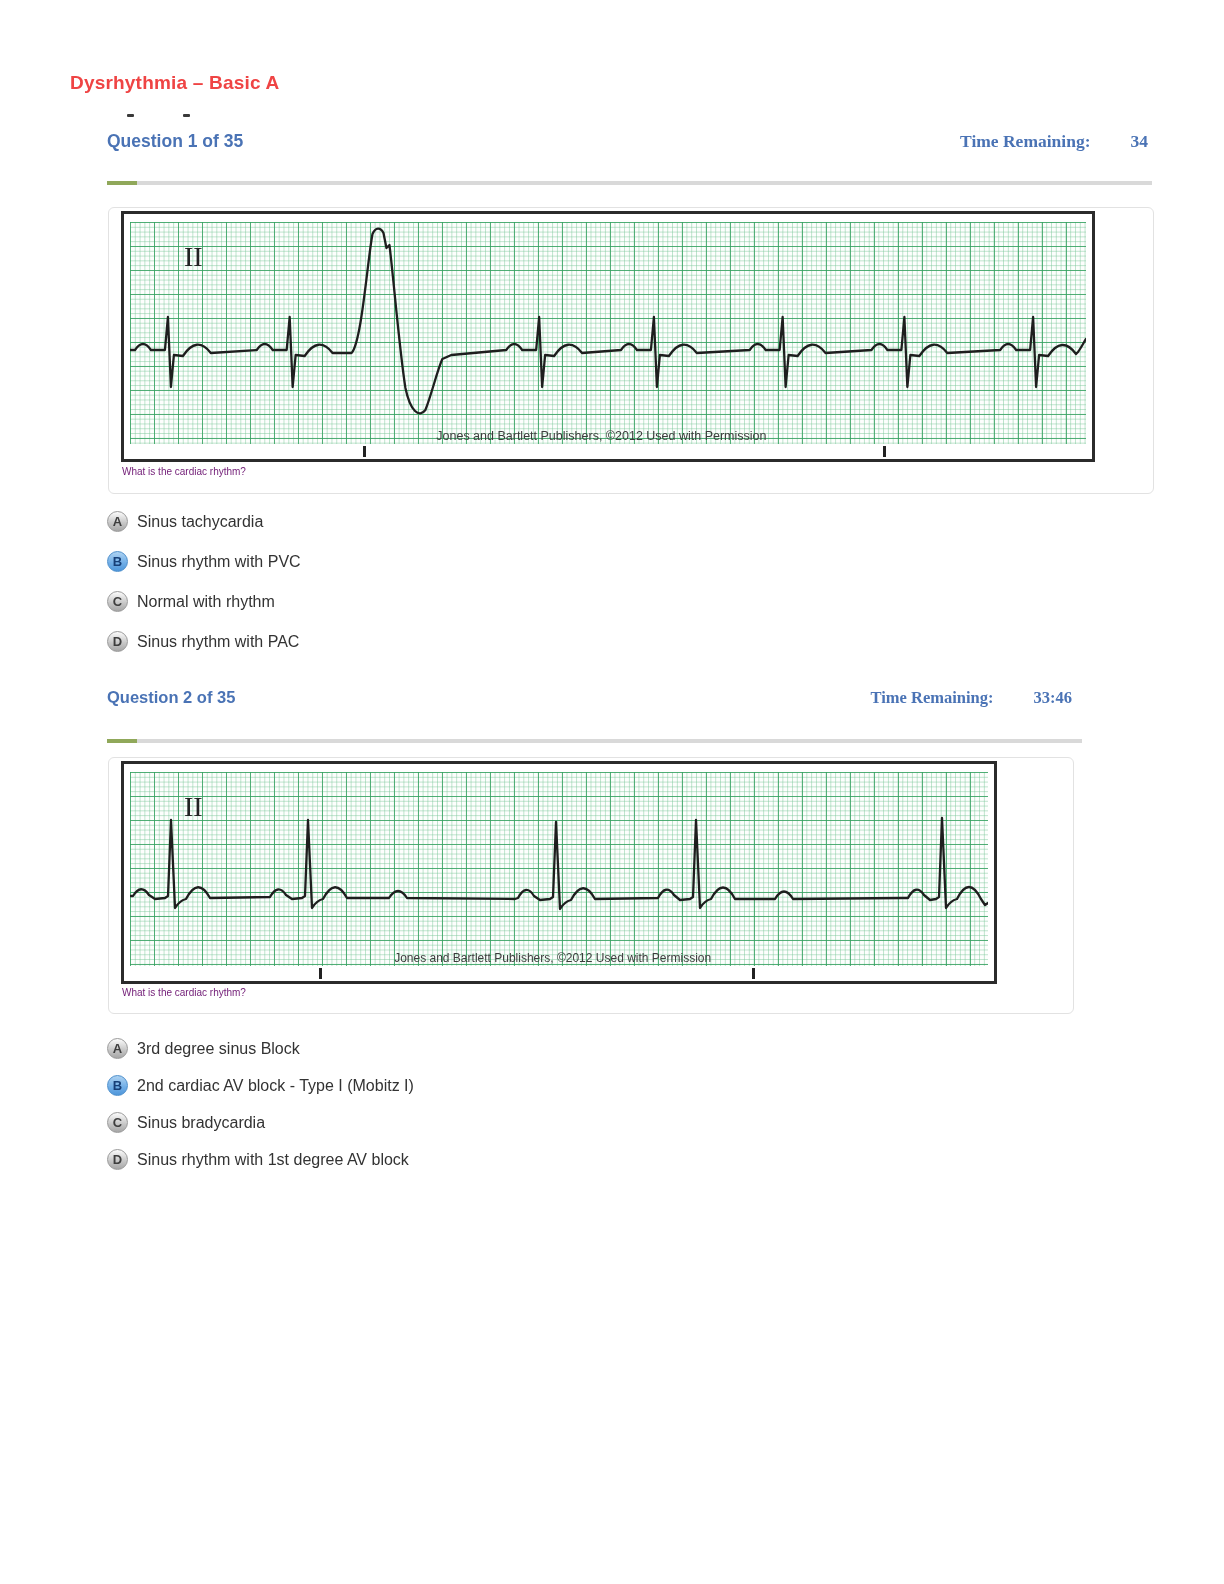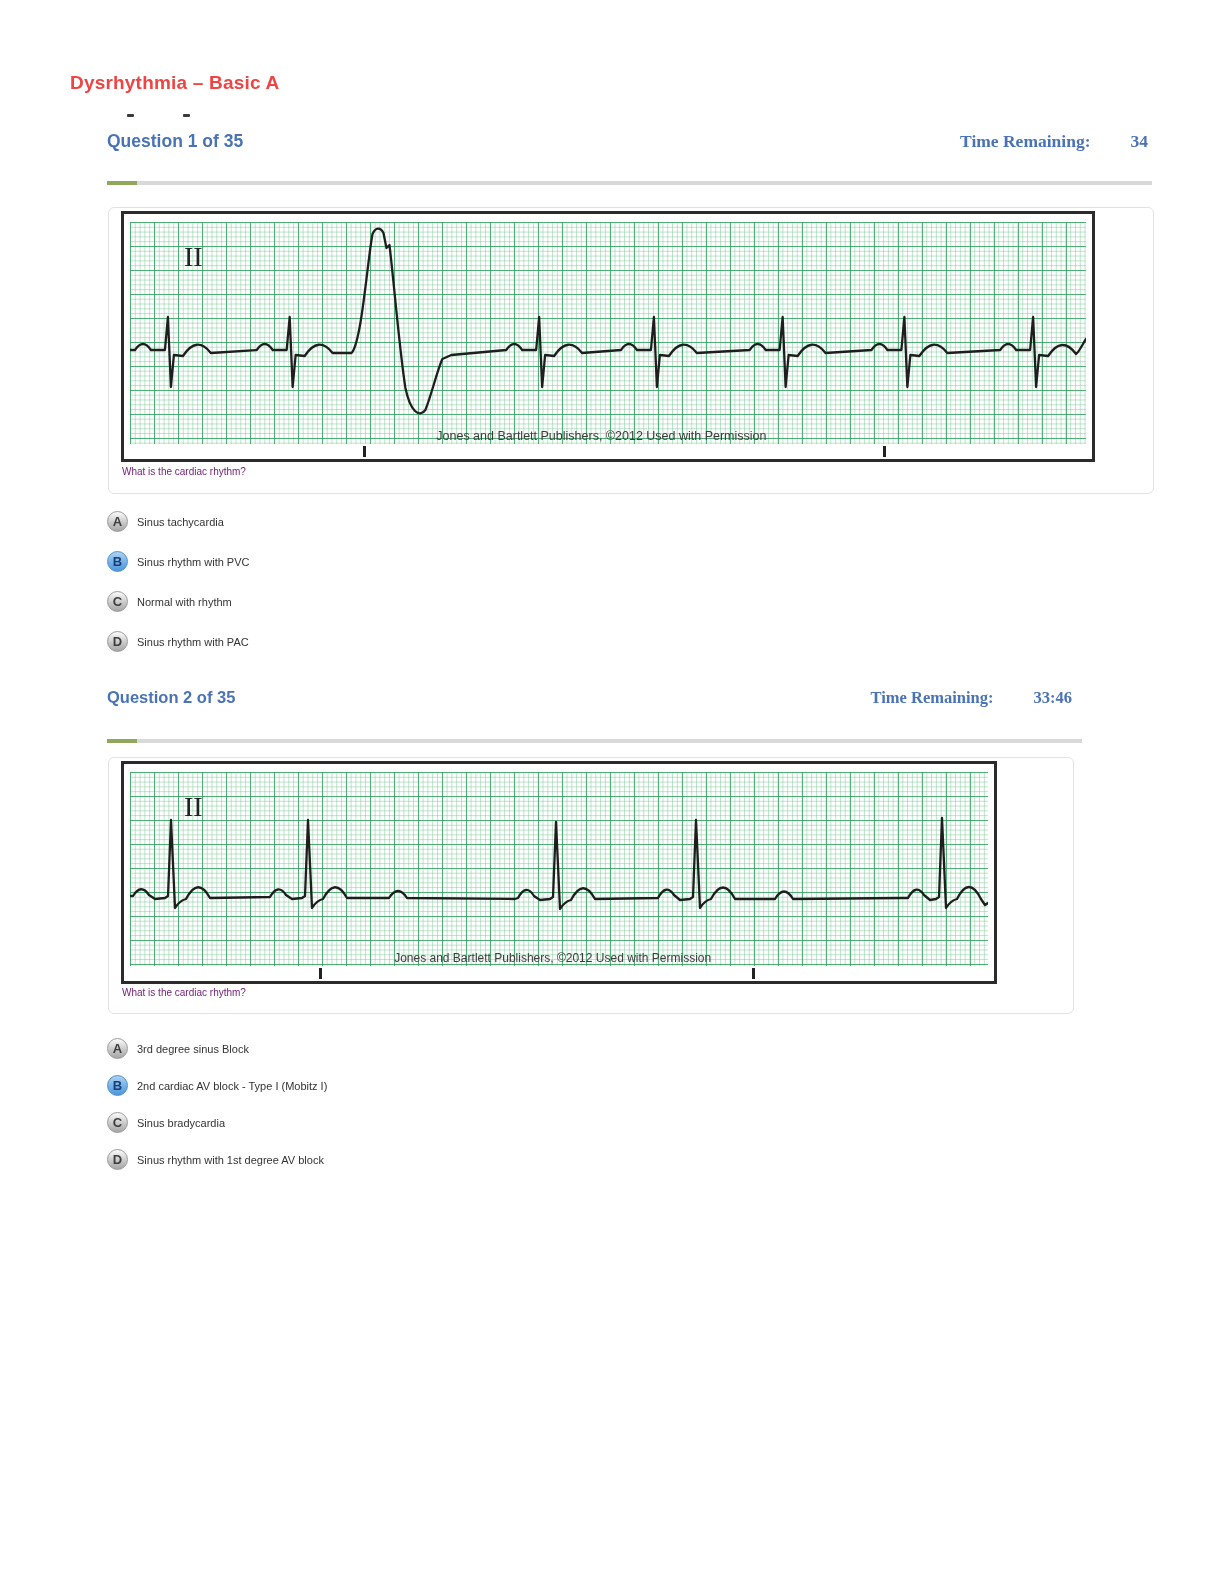--- a/index.html
+++ b/index.html
@@ -52,21 +52,21 @@
   .opt{display:flex;align-items:center;gap:9px;height:21px;cursor:pointer;}
   .o1 .opt + .opt{margin-top:19px;}
   .o2 .opt + .opt{margin-top:16px;}
   .badge{display:inline-flex;align-items:center;justify-content:center;flex:0 0 auto;
          width:21px;height:21px;border-radius:50%;
          background:linear-gradient(180deg,#fcfcfc 0%,#c9c9c9 55%,#a6a6a6 100%);
          border:1px solid #9a9a9a;box-sizing:border-box;
          font-size:13px;font-weight:700;color:#3d3d3d;}
   .badge.sel{background:linear-gradient(180deg,#aed3f2 0%,#74b0e8 55%,#4e96da 100%);
              border-color:#4d8fcc;color:#173f77;}
-  .opt-label{font-size:11px;color:#333;}
+  .opt-label{font-size:16px;color:#333;}
 </style>
 </head>
 <body>
 
 <div class="page">
 
   <div class="doc-title">Dysrhythmia – Basic A</div>
   <div class="stray-dash" style="left:127px;top:114px;"></div>
   <div class="stray-dash" style="left:183px;top:114px;"></div>
 

